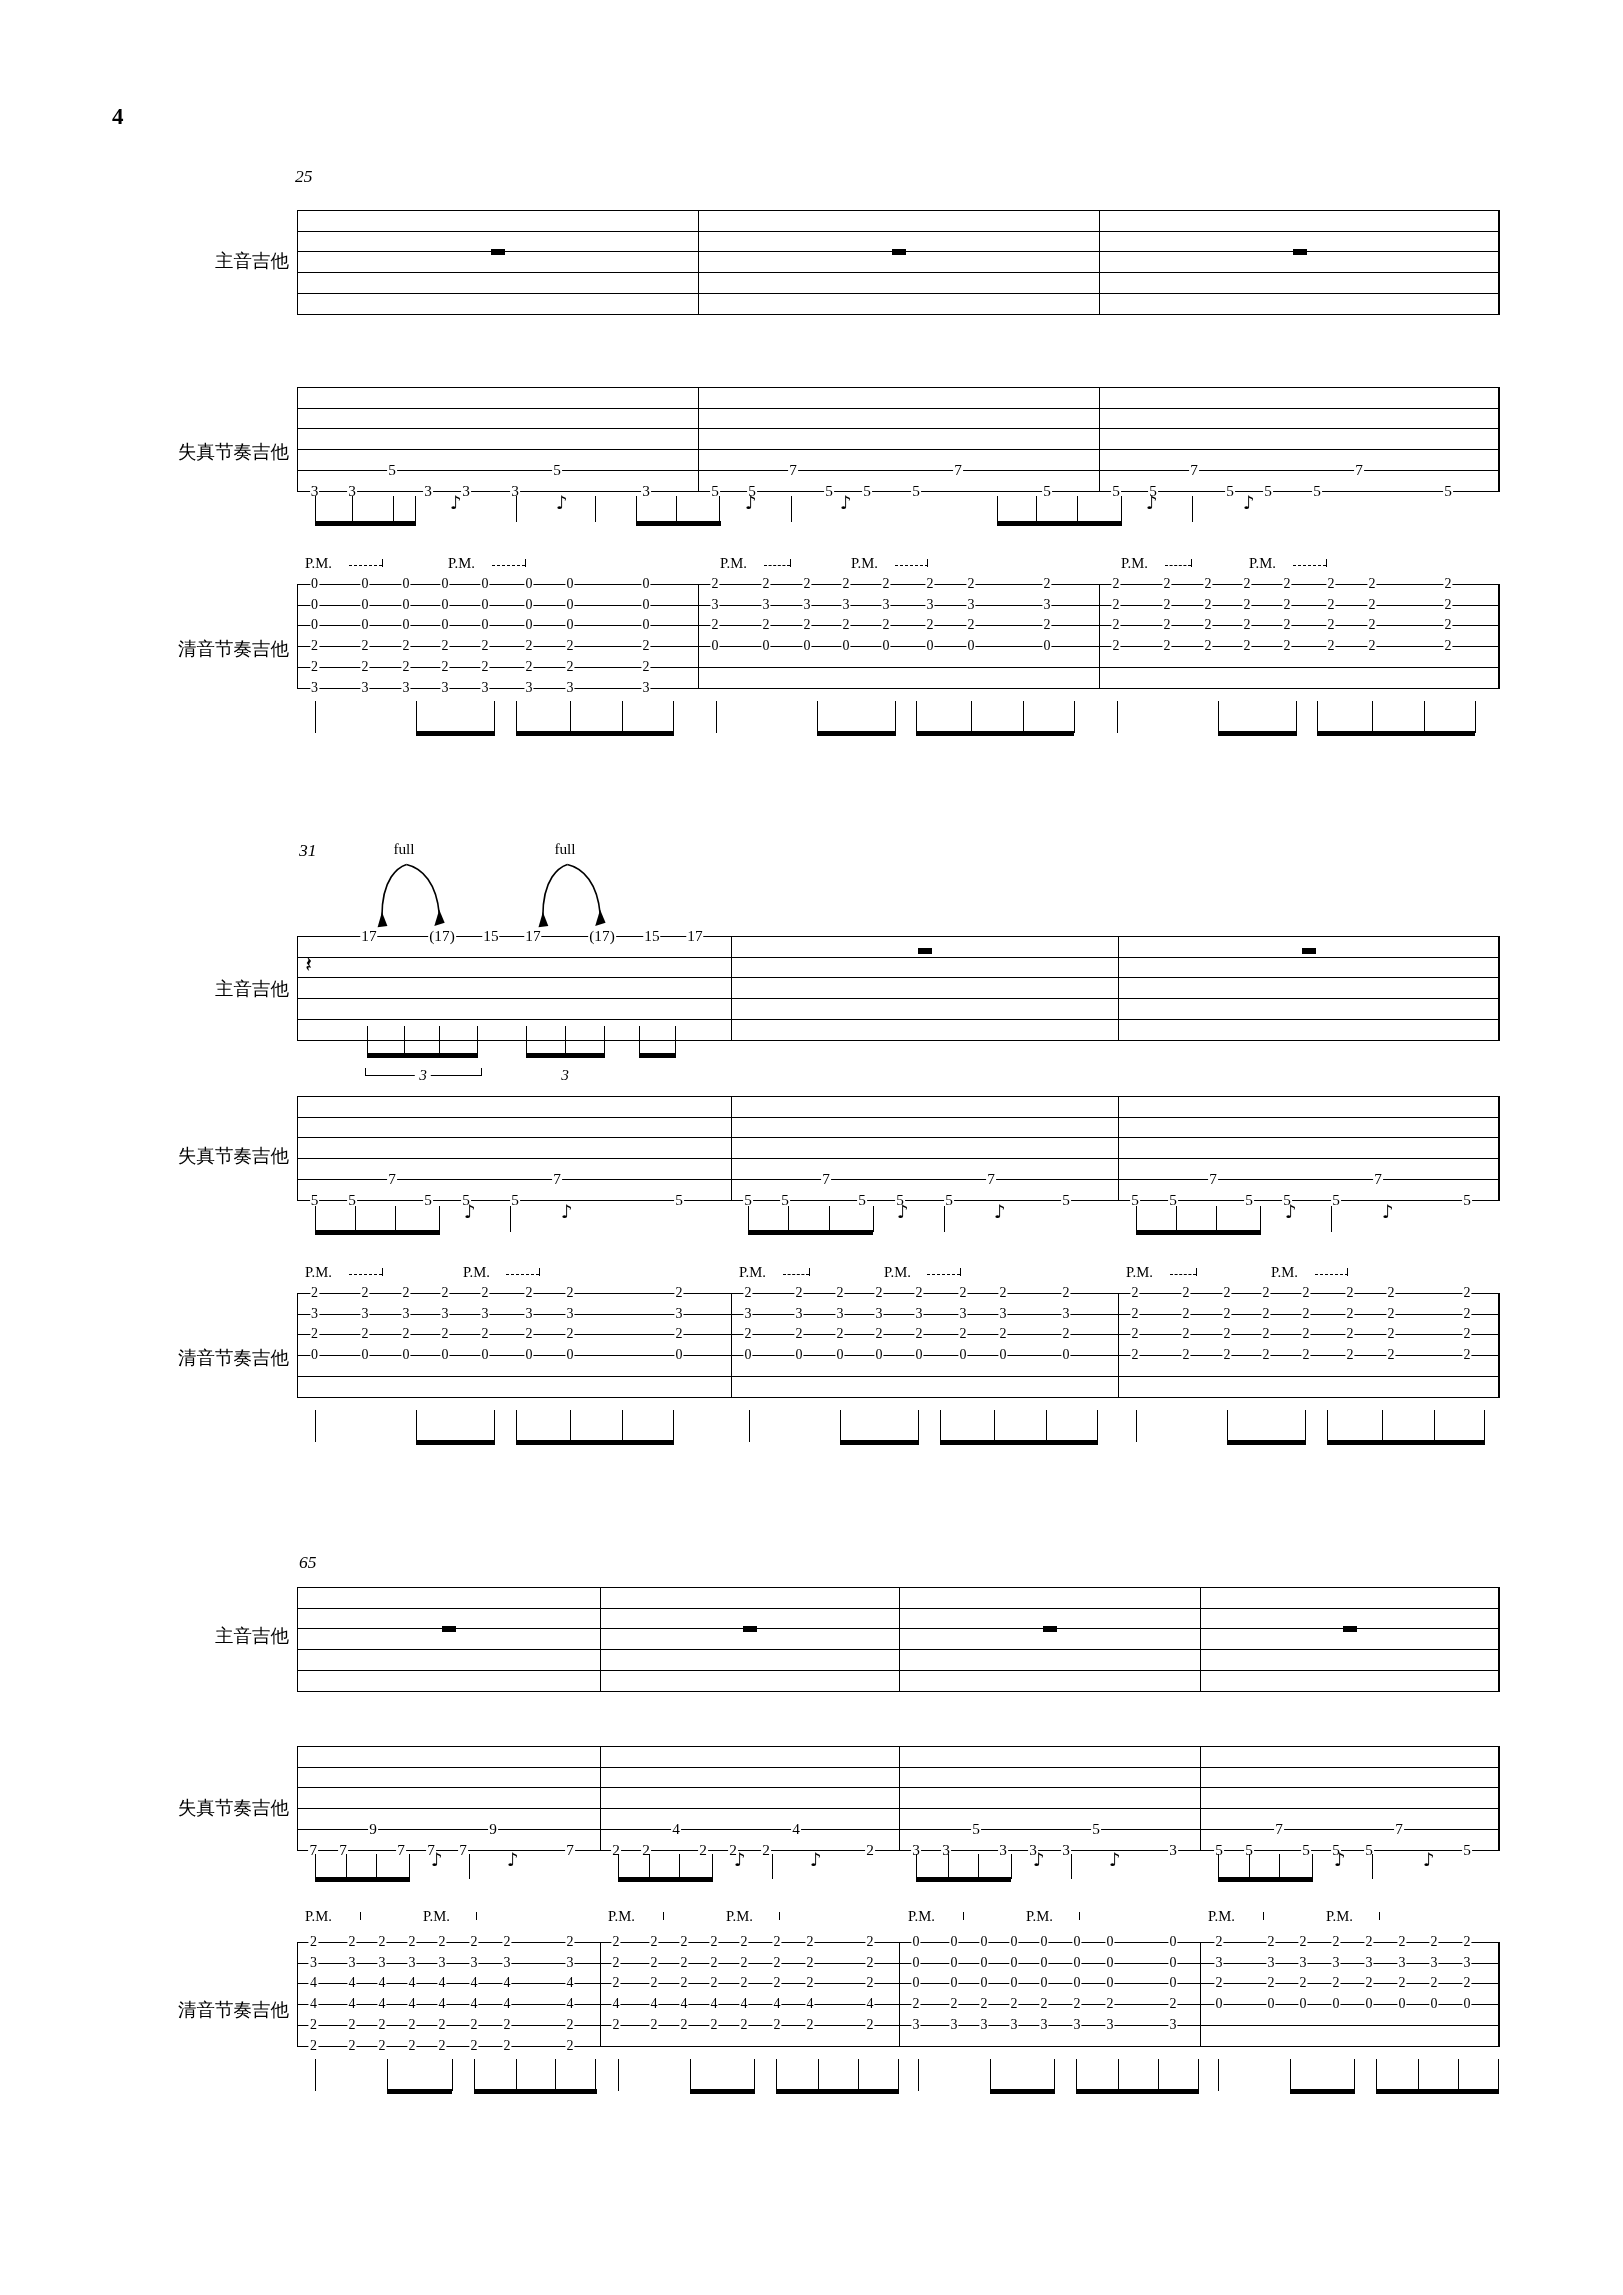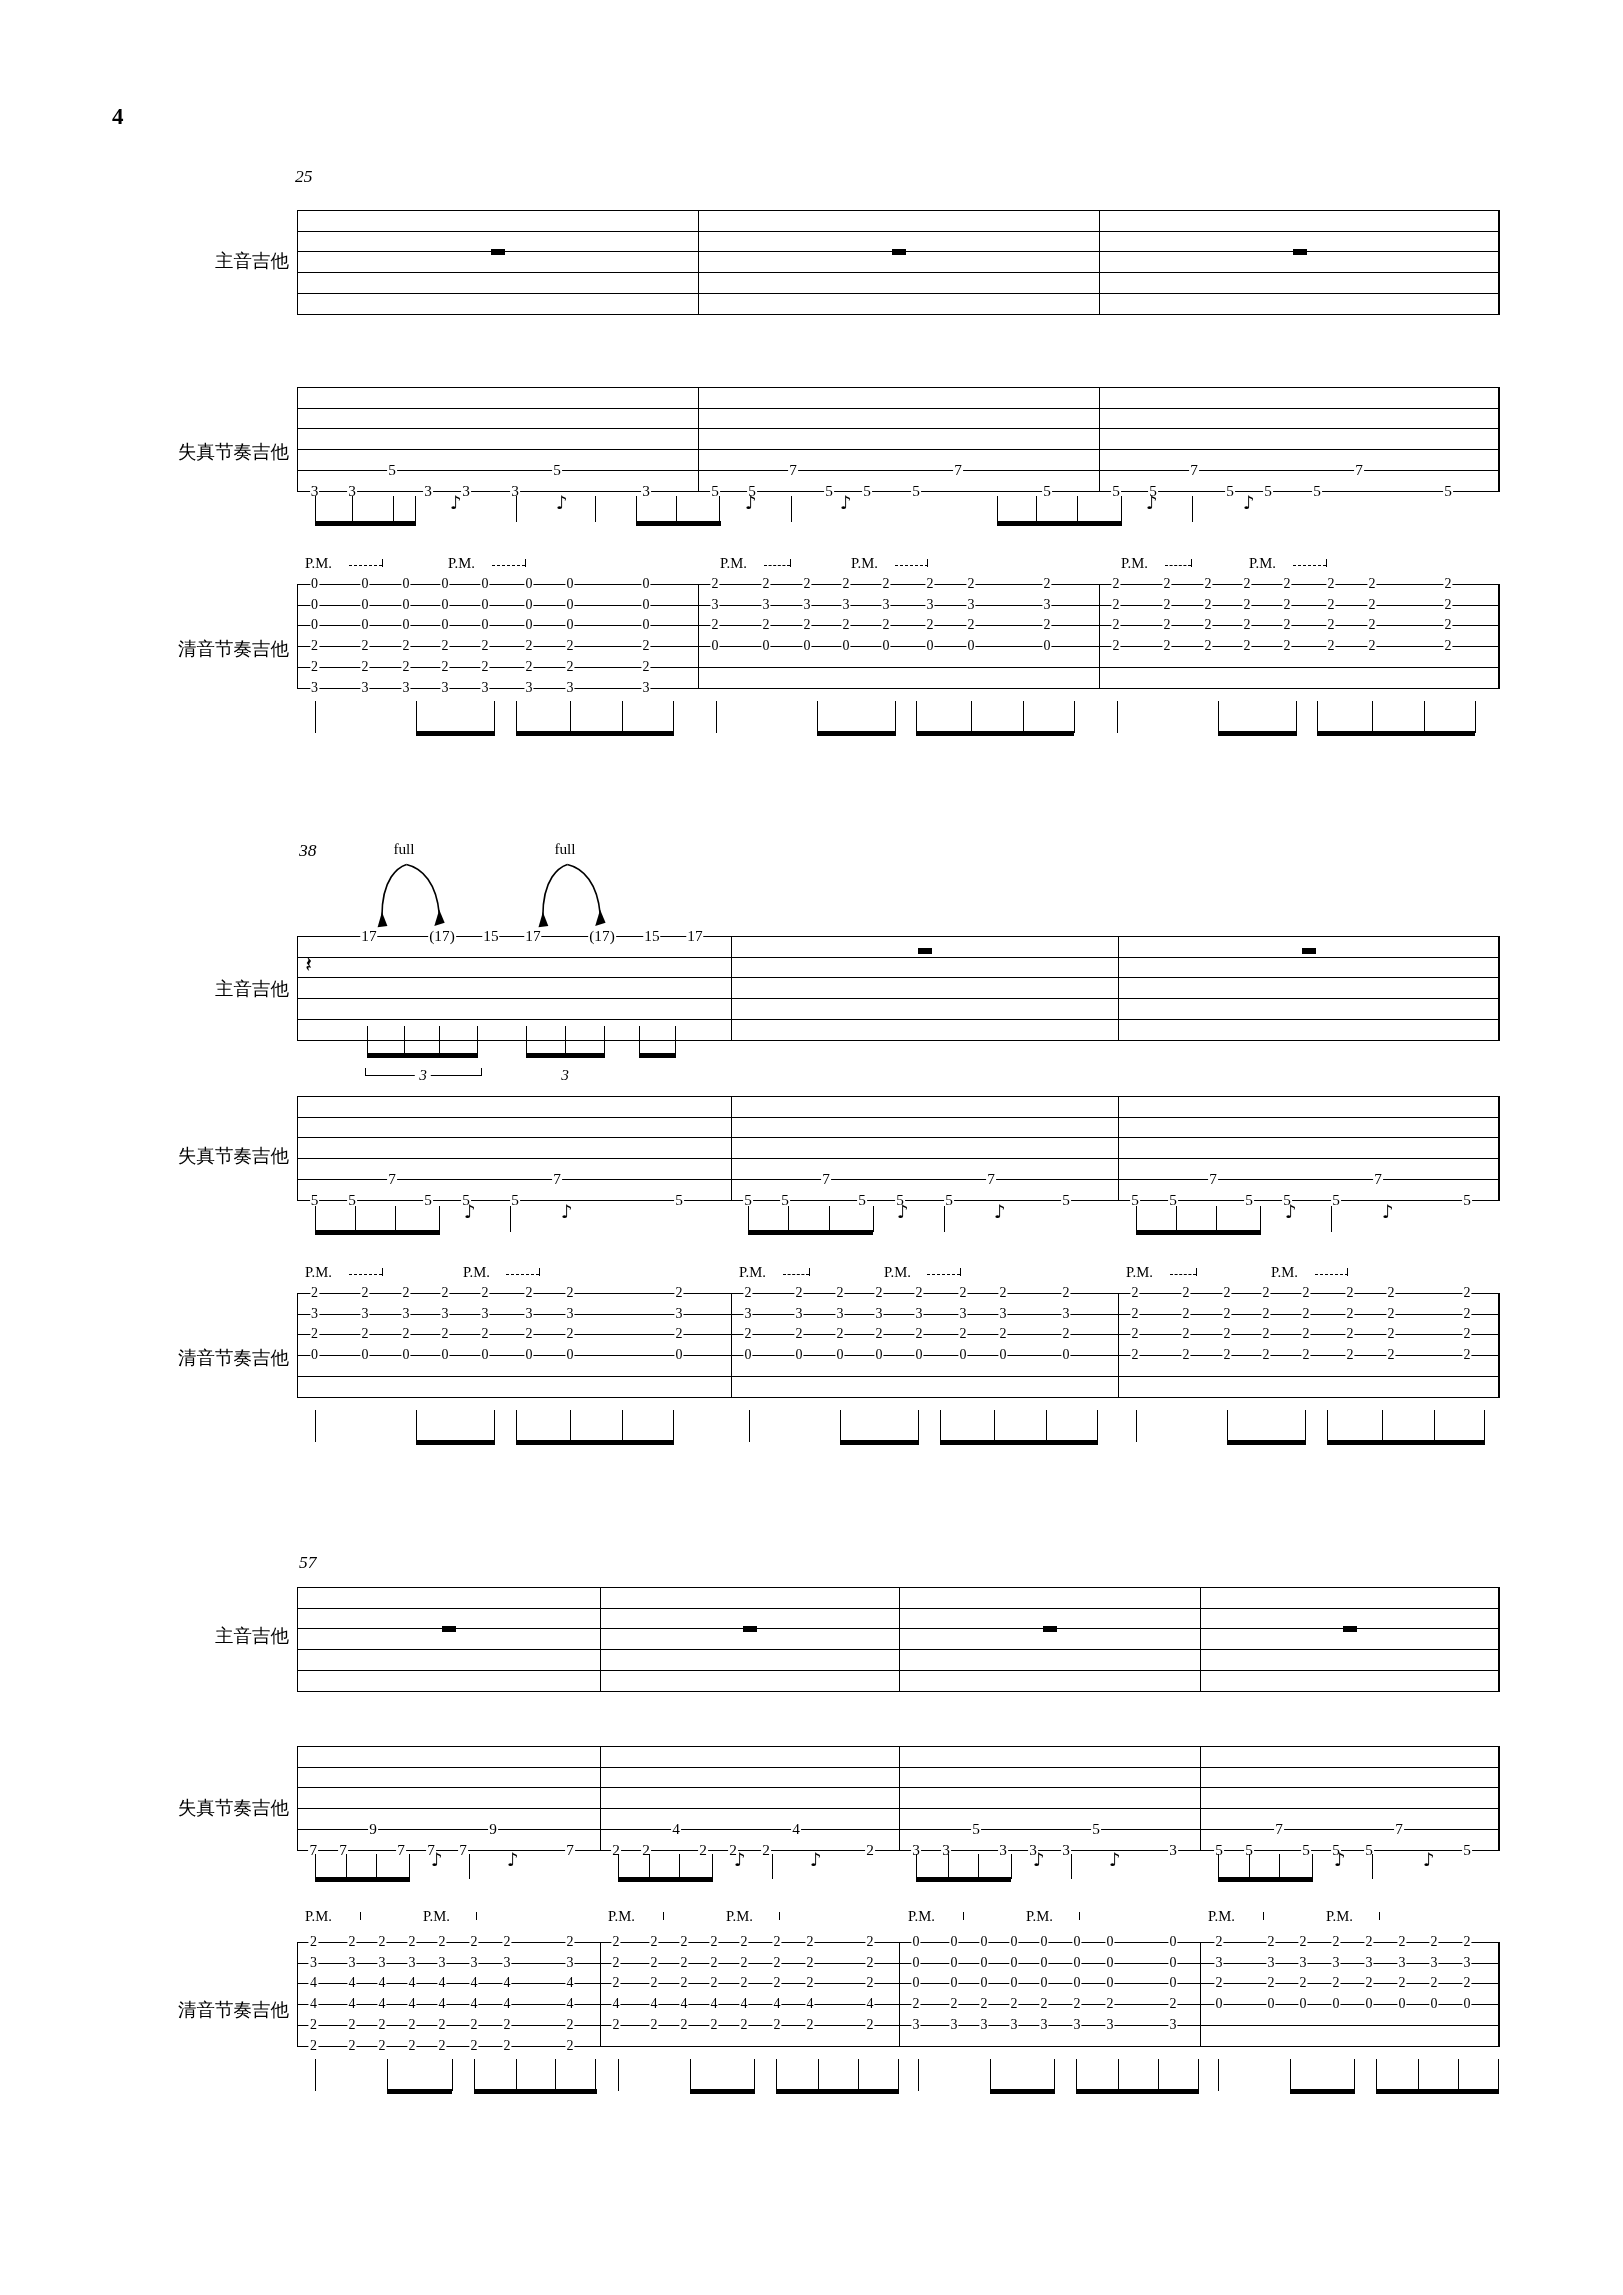--- a/index.html
+++ b/index.html
@@ -487,21 +487,21 @@
       <div class="stem" style="left:1296px; top:701px; height:32px;"></div>
       <div class="beam" style="left:1317px; top:731px; width:158px;"></div>
       <div class="stem" style="left:1317px; top:701px; height:32px;"></div>
       <div class="stem" style="left:1372px; top:701px; height:32px;"></div>
       <div class="stem" style="left:1424px; top:701px; height:32px;"></div>
       <div class="stem" style="left:1475px; top:701px; height:32px;"></div>
     </div>
   </div>
 
   <div class="system" style="top:0;">
-    <div class="measure-number" style="left:299px; top:840px;">38</div>
+    <div class="measure-number" style="left:299px; top:840px;">31</div>
 
     <div class="bendlabel" style="left:404px; top:840px;">full</div>
     <div class="bendlabel" style="left:565px; top:840px;">full</div>
     <svg class="svg-overlay" width="1624" height="2295" viewBox="0 0 2977 4208">
       <path d="M 700 1680 C 700 1610, 730 1590, 745 1585" stroke="#000" stroke-width="3" fill="none"></path>
       <polygon points="700,1672 692,1700 710,1698" fill="#000"></polygon>
       <path d="M 745 1585 C 775 1592, 800 1620, 805 1675" stroke="#000" stroke-width="3" fill="none"></path>
       <polygon points="805,1668 796,1698 815,1692" fill="#000"></polygon>
       <path d="M 995 1680 C 995 1610, 1025 1590, 1040 1585" stroke="#000" stroke-width="3" fill="none"></path>
       <polygon points="995,1672 987,1700 1005,1698" fill="#000"></polygon>
@@ -835,21 +835,21 @@
       <div class="stem" style="left:1305px; top:1410px; height:32px;"></div>
       <div class="beam" style="left:1327px; top:1440px; width:158px;"></div>
       <div class="stem" style="left:1327px; top:1410px; height:32px;"></div>
       <div class="stem" style="left:1382px; top:1410px; height:32px;"></div>
       <div class="stem" style="left:1434px; top:1410px; height:32px;"></div>
       <div class="stem" style="left:1484px; top:1410px; height:32px;"></div>
     </div>
   </div>
 
   <div class="system" style="top:0;">
-    <div class="measure-number" style="left:299px; top:1552px;">57</div>
+    <div class="measure-number" style="left:299px; top:1552px;">65</div>
 
     <div class="staff-label" style="left:136px; top:1623px; width:153px;">主音吉他</div>
     <div class="tabstaff" style="left:297px; top:1587px; width:1203px; height:104px;">
       <div class="ln" style="top:0;"></div>
       <div class="ln" style="top:21px;"></div>
       <div class="ln" style="top:41px;"></div>
       <div class="ln" style="top:62px;"></div>
       <div class="ln" style="top:83px;"></div>
       <div class="ln" style="top:104px;"></div>
       <div class="barline" style="left:0; height:105px;"></div>

